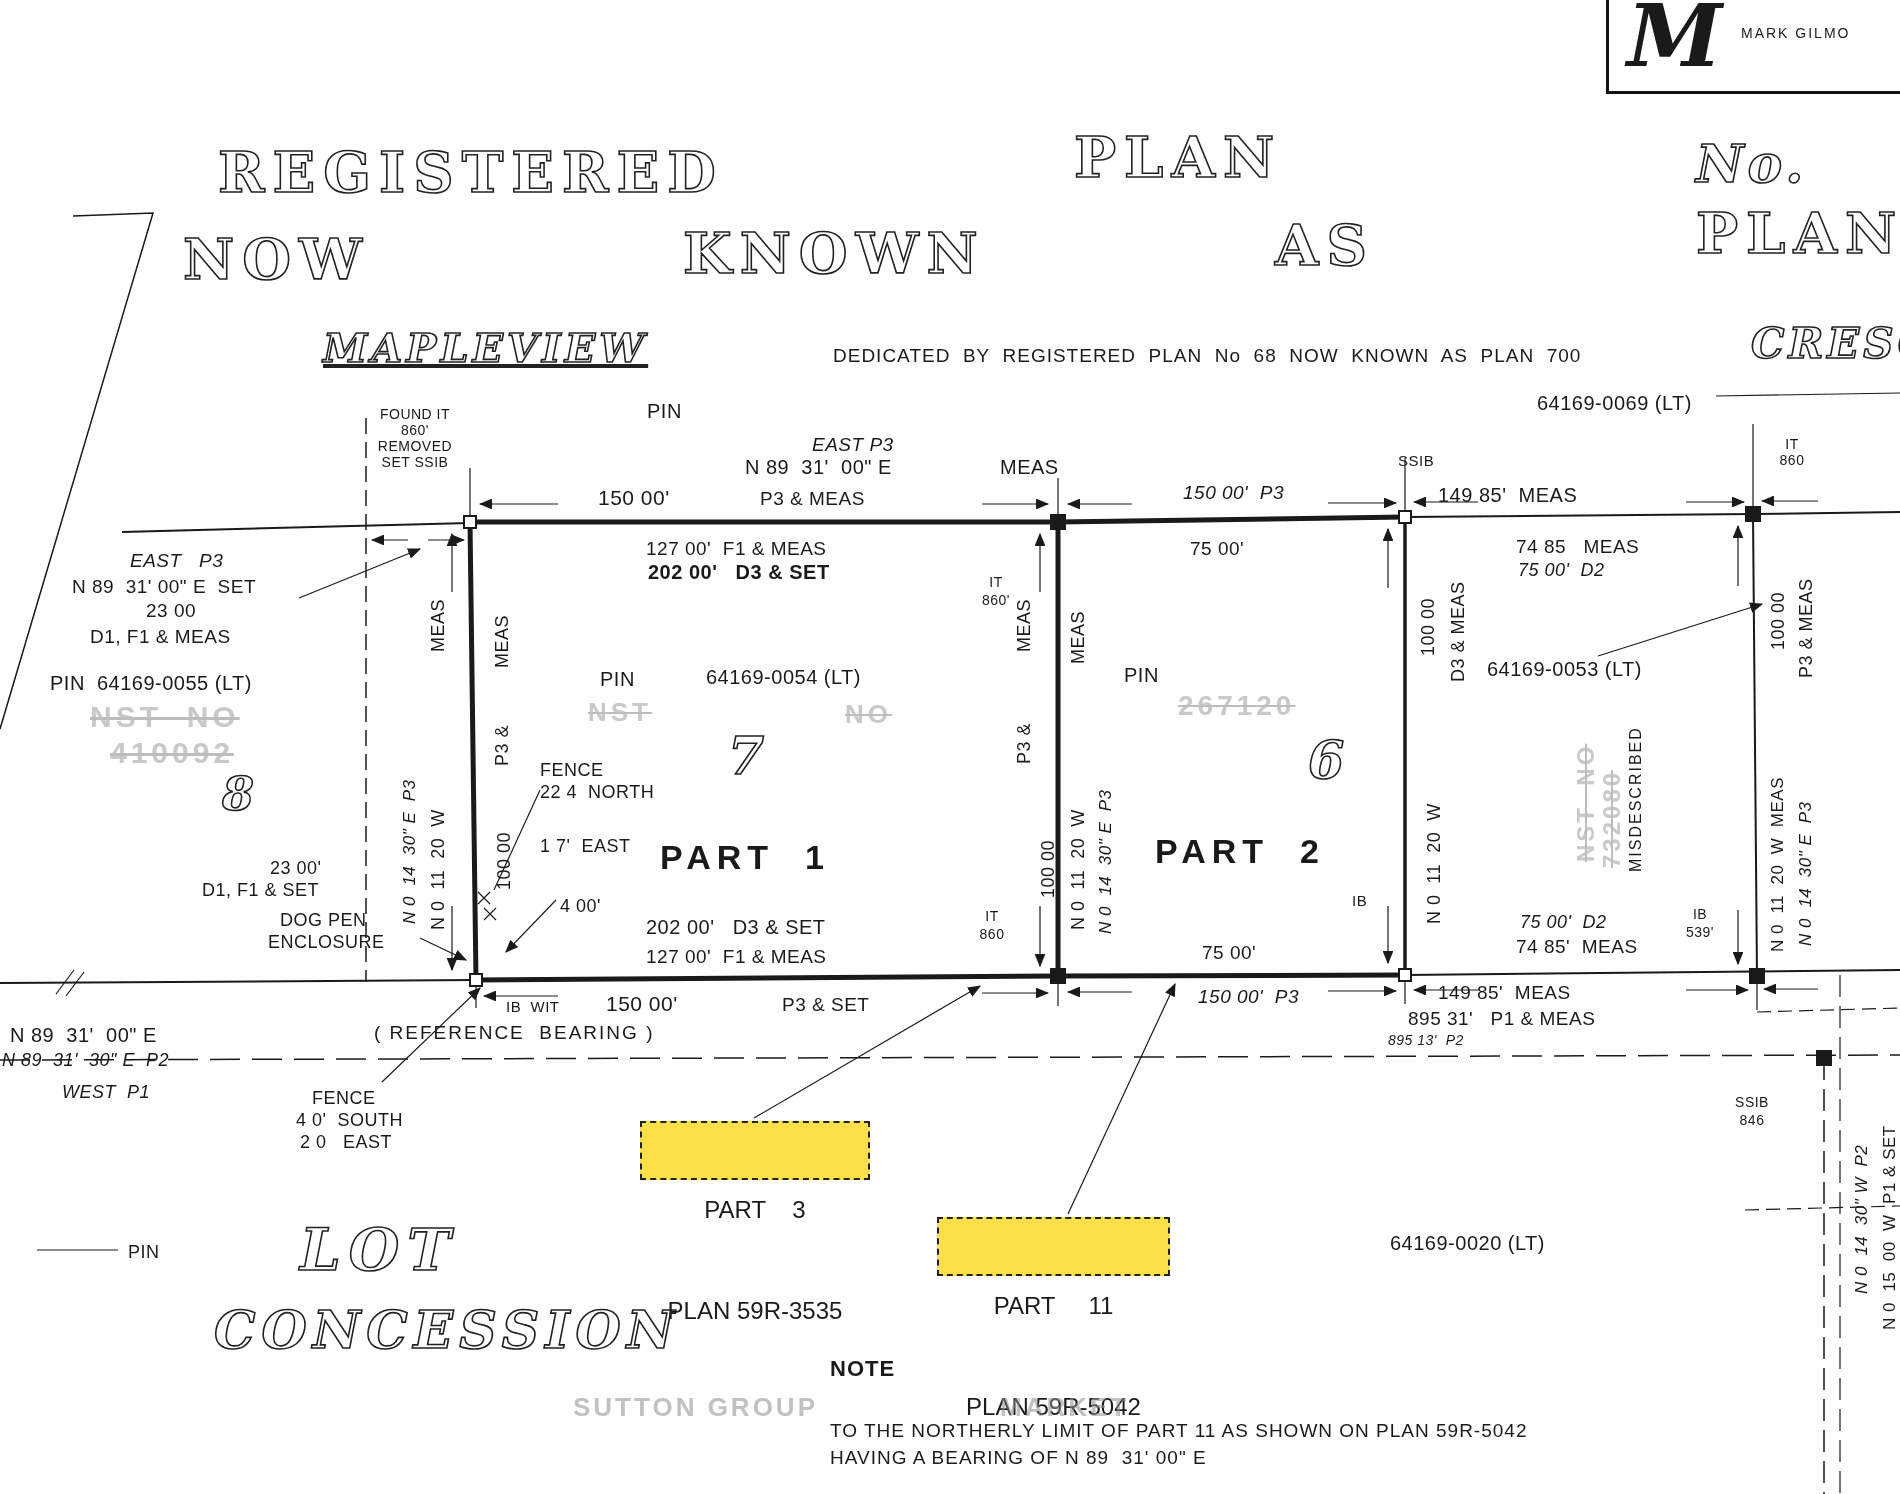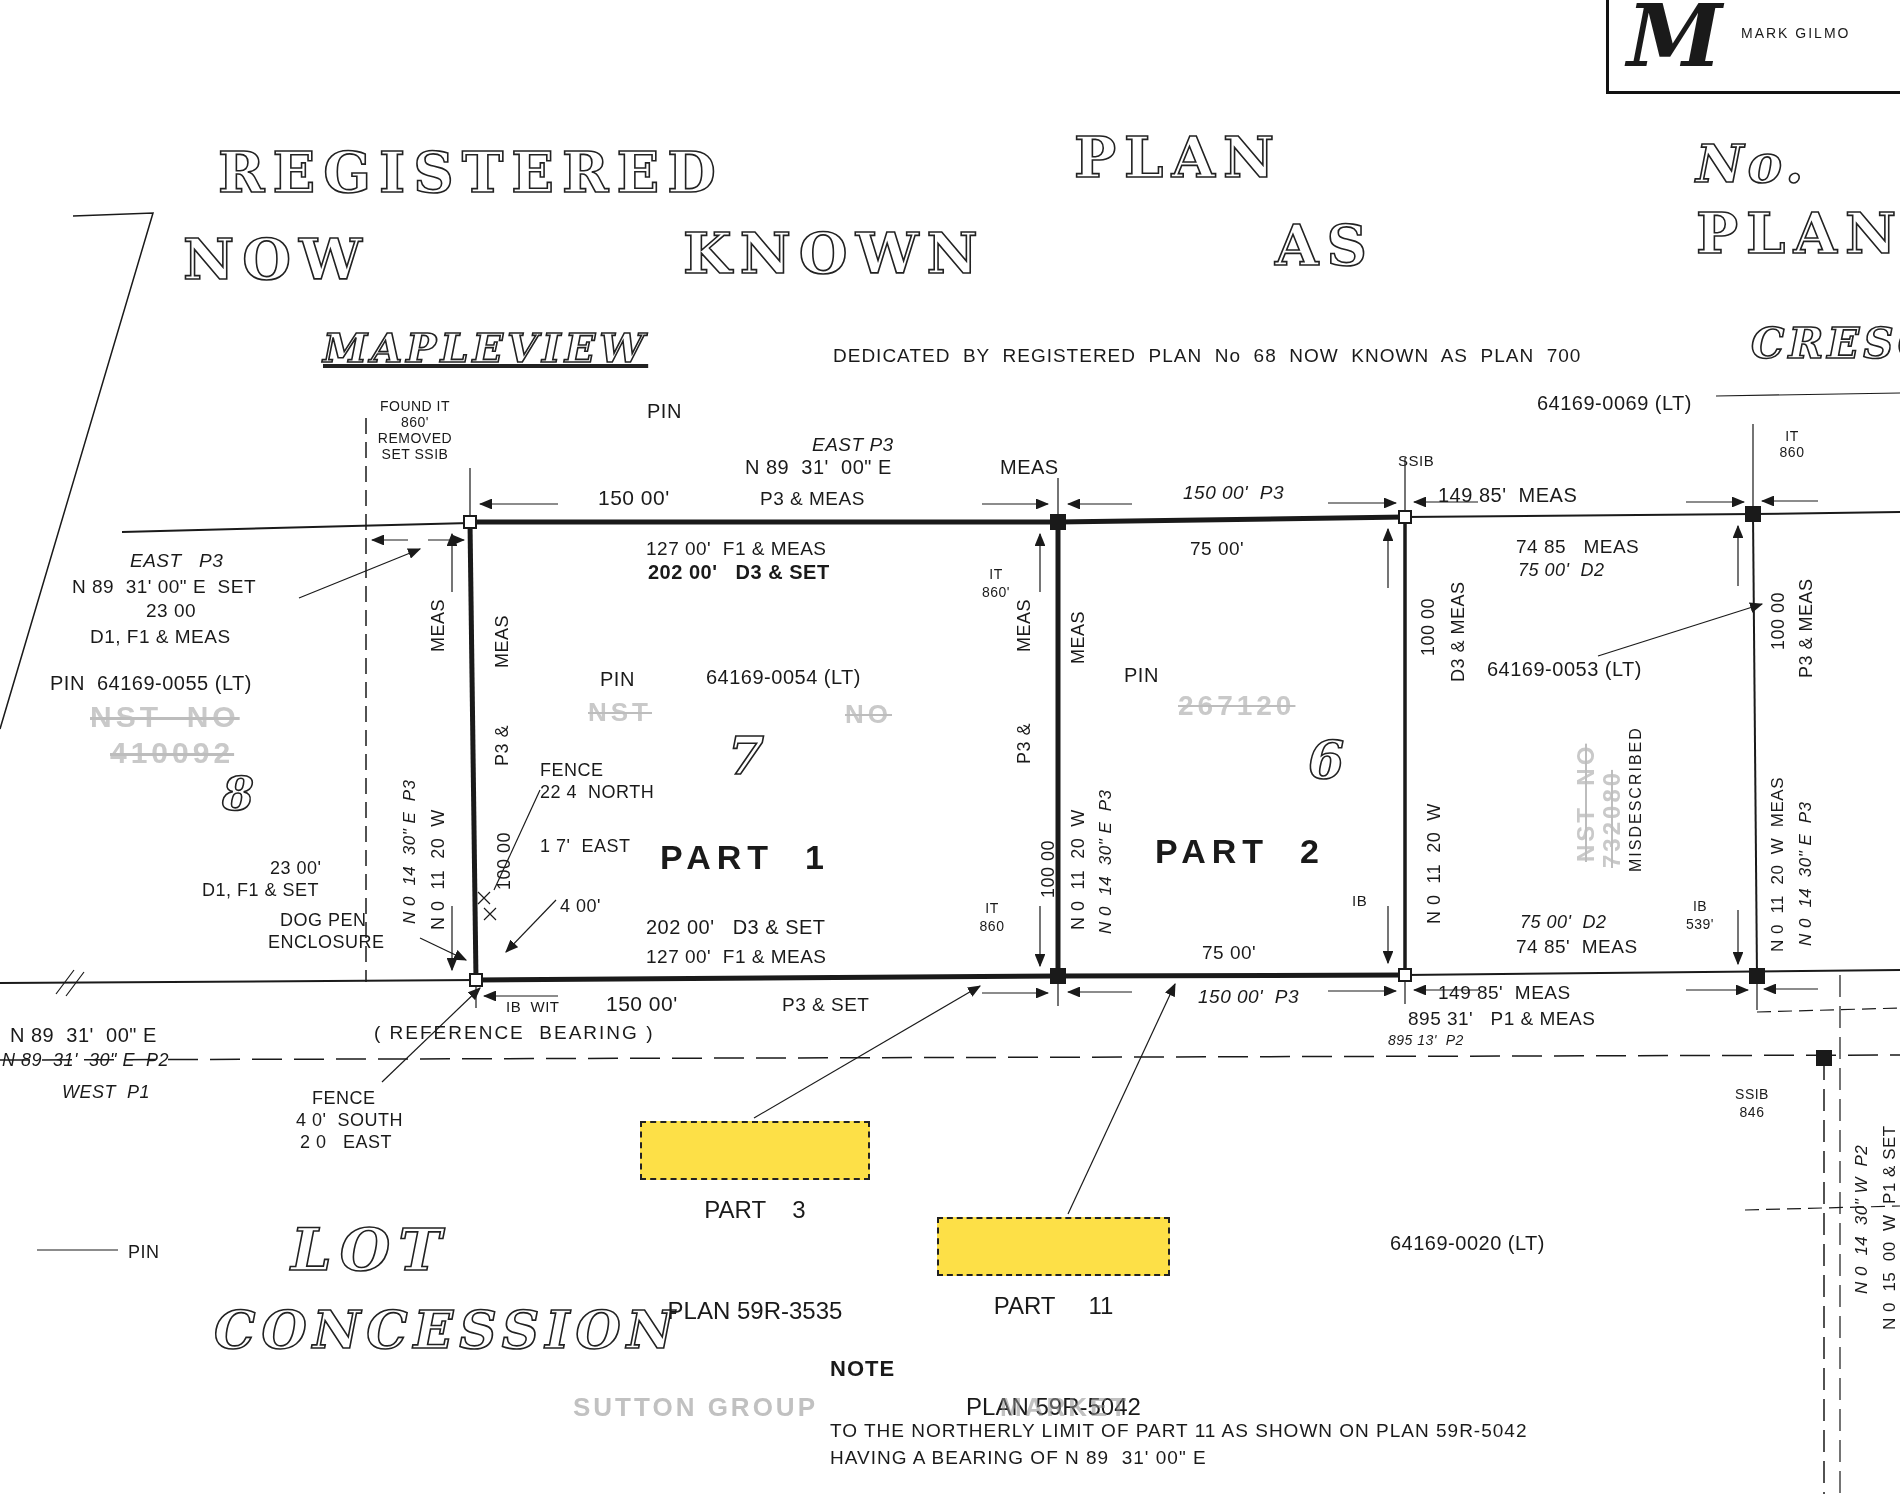--- a/index.html
+++ b/index.html
@@ -2,21 +2,21 @@
 <html><head>
 <meta charset="utf-8">
 <style>
   html,body{margin:0;padding:0;background:#e8e8e8;}
   #plan{position:relative;width:1900px;height:1494px;background:#ffffff;overflow:hidden;
         font-family:"Liberation Sans","DejaVu Sans",sans-serif;color:#1a1a1a;}
   svg.geom{position:absolute;left:0;top:0;}
   .lbl{position:absolute;white-space:pre;line-height:1.15;letter-spacing:.5px;}
   .i{font-style:italic;}
   .b{font-weight:bold;}
-  .ctr{transform:translateX(-50%);text-align:center;}
+  .ctr{transform:translateX(-50%);text-align:center;margin-top:8px;}
   .v{transform:rotate(-90deg);transform-origin:0 0;}
   .sp1{letter-spacing:1px;}.sp2{letter-spacing:2px;}.sp3{letter-spacing:3px;}
   .sp4{letter-spacing:4px;}.sp6{letter-spacing:6px;}.sp8{letter-spacing:8px;}
   .outline{font-family:"DejaVu Serif","Liberation Serif",serif;font-weight:700;
            color:#ffffff;-webkit-text-stroke:1.6px #222;}
   .faded{color:#c9c9c9;font-weight:bold;}
   .strike{text-decoration:line-through;text-decoration-color:#bdbdbd;}
   .wm{position:absolute;color:#8f8f8f;opacity:.55;font-size:26px;font-weight:bold;letter-spacing:3px;white-space:pre;}
   .dashed-box{position:absolute;border:2px dashed #222;text-align:center;
               font-size:24px;line-height:1.4;padding-top:3px;white-space:pre;background:#fde047;}
@@ -133,21 +133,21 @@
   <div id="labels">
       <div class="lbl outline sp8" style="left: 218px; top: 140px; font-size: 56px;">REGISTERED</div>
       <div class="lbl outline sp8" style="left: 183px; top: 227px; font-size: 56px;">NOW</div>
       <div class="lbl outline sp8" style="left: 683px; top: 221px; font-size: 56px;">KNOWN</div>
       <div class="lbl outline sp8" style="left: 1074px; top: 125px; font-size: 56px;">PLAN</div>
       <div class="lbl outline sp8" style="left: 1275px; top: 213px; font-size: 56px;">AS</div>
       <div class="lbl outline i sp4" style="left: 1696px; top: 134px; font-size: 52px;">No.</div>
       <div class="lbl outline sp8" style="left: 1696px; top: 201px; font-size: 56px;">PLAN</div>
       <div class="lbl outline i sp4" style="left: 323px; top: 325px; font-size: 40px; text-decoration: underline;">MAPLEVIEW</div>
       <div class="lbl outline i sp4" style="left: 1751px; top: 320px; font-size: 42px;">CRESC</div>
-      <div class="lbl outline i sp8" style="left: 291px; top: 1217px; font-size: 58px; text-align: center;">LOT</div>
+      <div class="lbl outline i sp8" style="left: 300px; top: 1217px; font-size: 58px; text-align: center;">LOT</div>
       <div class="lbl outline i sp6" style="left: 214px; top: 1300px; font-size: 52px;">CONCESSION</div>
       <div class="lbl faded strike sp4" style="left: 90px; top: 700px; font-size: 30px;">NST  NO</div>
       <div class="lbl faded strike sp4" style="left: 110px; top: 736px; font-size: 30px;">410092</div>
       <div class="lbl outline i" style="left: 222px; top: 768px; font-size: 46px;">8</div>
       <div class="lbl faded strike sp4" style="left: 588px; top: 698px; font-size: 26px;">NST</div>
       <div class="lbl faded strike sp4" style="left: 845px; top: 700px; font-size: 26px;">NO</div>
       <div class="lbl outline i" style="left: 728px; top: 726px; font-size: 52px;">7</div>
       <div class="lbl faded strike sp4" style="left: 1178px; top: 690px; font-size: 28px;">267120</div>
       <div class="lbl outline i" style="left: 1308px; top: 730px; font-size: 52px;">6</div>
       <div class="lbl v faded strike sp3" style="left: 1572px; top: 862px; font-size: 24px;">NST  NO</div>

